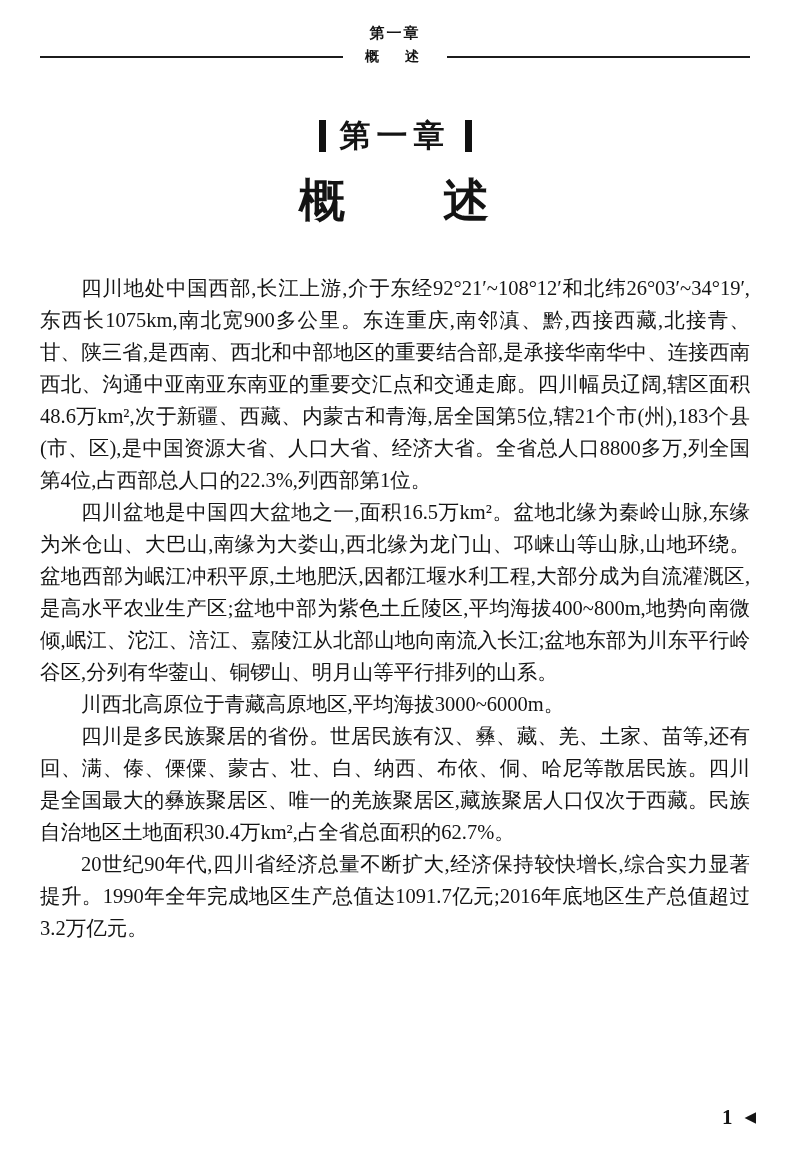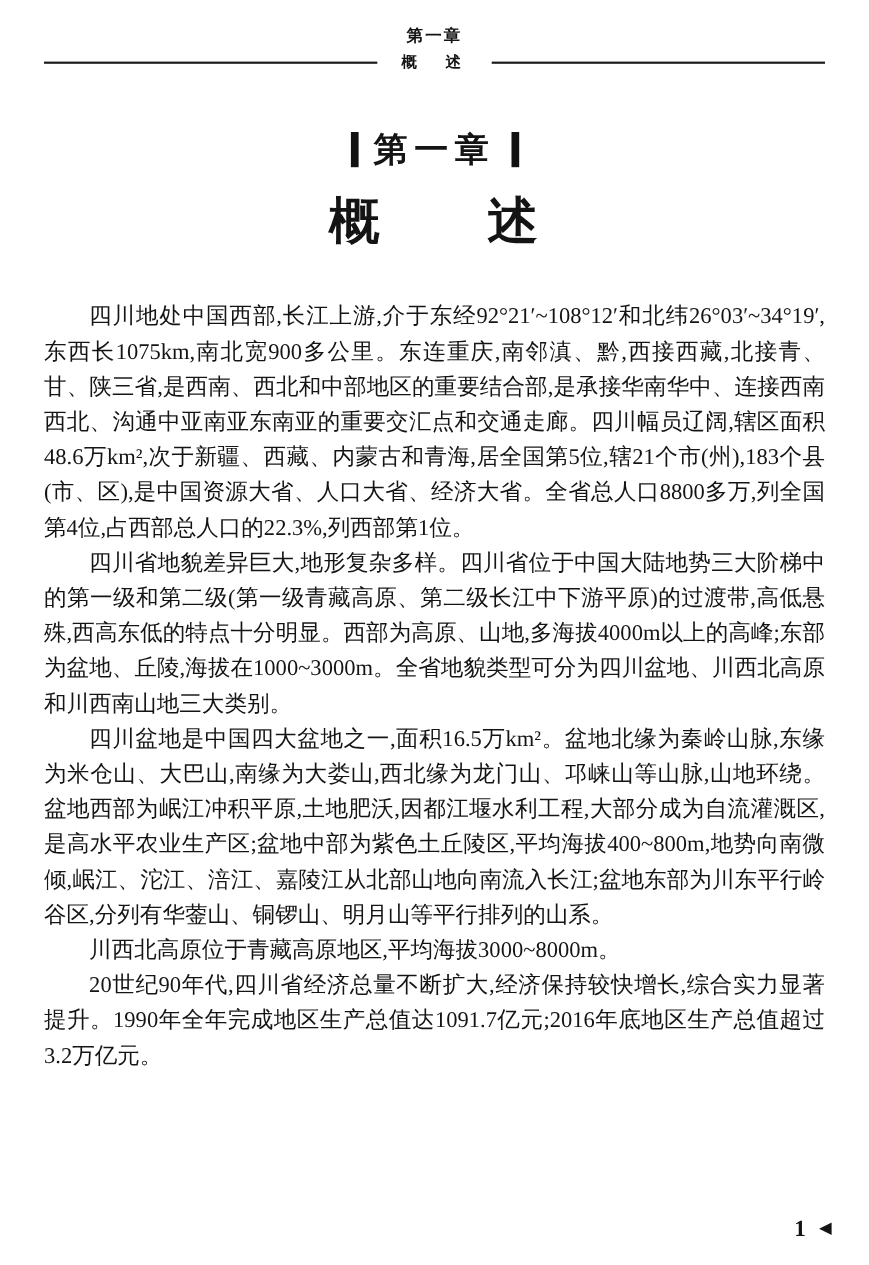--- a/index.html
+++ b/index.html
@@ -137,23 +137,23 @@
     <div class="chapter-banner">
       <span class="banner-bar"></span>
       <span class="banner-text">第一章</span>
       <span class="banner-bar"></span>
     </div>
     <h1 class="chapter-title">概　　述</h1>
   </div>
 
   <main class="body-text">
     <p>四川地处中国西部,长江上游,介于东经92°21′~108°12′和北纬26°03′~34°19′,东西长1075km,南北宽900多公里。东连重庆,南邻滇、黔,西接西藏,北接青、甘、陕三省,是西南、西北和中部地区的重要结合部,是承接华南华中、连接西南西北、沟通中亚南亚东南亚的重要交汇点和交通走廊。四川幅员辽阔,辖区面积48.6万km²,次于新疆、西藏、内蒙古和青海,居全国第5位,辖21个市(州),183个县(市、区),是中国资源大省、人口大省、经济大省。全省总人口8800多万,列全国第4位,占西部总人口的22.3%,列西部第1位。</p>
-    <p>四川省地貌差异巨大,地形复杂多样。四川省位于中国大陆地势三大阶梯中的第一级和第二级(第一级青藏高原、第二级长江中下游平原)的过渡带,高低悬殊,西高东低的特点十分明显。西部为高原、山地,多海拔4000m以上的高峰;东部为盆地、丘陵,海拔在1000~3000m。全省地貌类型可分为四川盆地、川西北高原和川西南山地三大类别。</p>
     <p>四川盆地是中国四大盆地之一,面积16.5万km²。盆地北缘为秦岭山脉,东缘为米仓山、大巴山,南缘为大娄山,西北缘为龙门山、邛崃山等山脉,山地环绕。盆地西部为岷江冲积平原,土地肥沃,因都江堰水利工程,大部分成为自流灌溉区,是高水平农业生产区;盆地中部为紫色土丘陵区,平均海拔400~800m,地势向南微倾,岷江、沱江、涪江、嘉陵江从北部山地向南流入长江;盆地东部为川东平行岭谷区,分列有华蓥山、铜锣山、明月山等平行排列的山系。</p>
-    <p>川西北高原位于青藏高原地区,平均海拔3000~8000m。</p>
+    <p>川西北高原位于青藏高原地区,平均海拔3000~6000m。</p>
+    <p>四川是多民族聚居的省份。世居民族有汉、彝、藏、羌、土家、苗等,还有回、满、傣、傈僳、蒙古、壮、白、纳西、布依、侗、哈尼等散居民族。四川是全国最大的彝族聚居区、唯一的羌族聚居区,藏族聚居人口仅次于西藏。民族自治地区土地面积30.4万km²,占全省总面积的62.7%。</p>
     <p>20世纪90年代,四川省经济总量不断扩大,经济保持较快增长,综合实力显著提升。1990年全年完成地区生产总值达1091.7亿元;2016年底地区生产总值超过3.2万亿元。</p>
   </main>
 
   <footer class="page-footer">
     <span class="page-number">1</span>
     <span class="page-marker">◀</span>
   </footer>
 
 </div>
 

